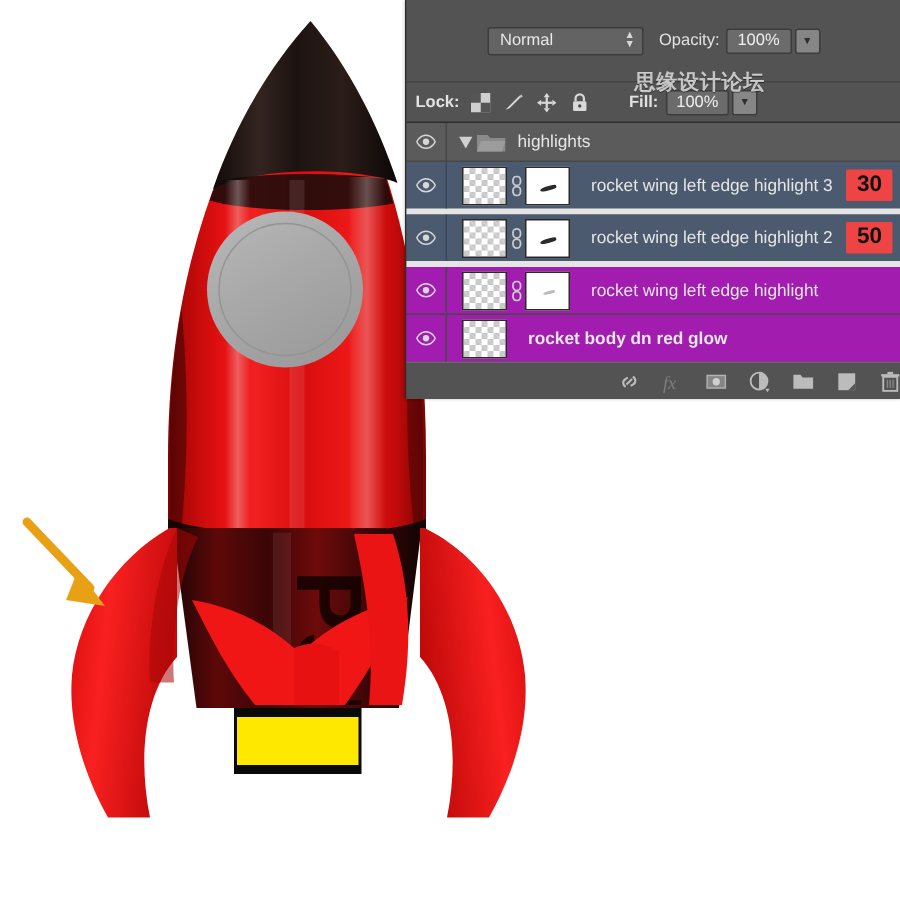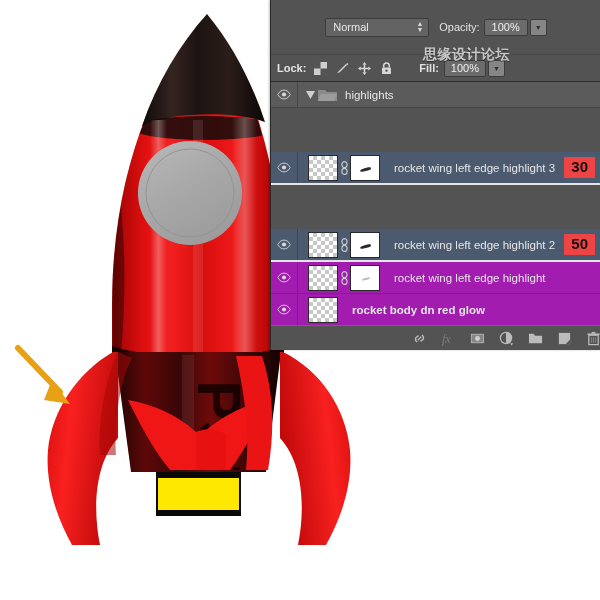--- a/index.html
+++ b/index.html
@@ -90,21 +90,21 @@
 
   
   .layer-row {
     display: flex; align-items: center;
     height: 31px;
     border-bottom: 1px solid #474747;
     background: #a21caf;
     position: relative;
   }
   .layer-row.group { height: 25px; background: #5b5b5b; }
-  .layer-row.selected { background: #4b5a6e; border-bottom: 2px solid #e5e5e5; margin-top: 44px; }
+  .layer-row.selected { background: #4b5a6e; border-bottom: 4px solid #e5e5e5; }
   .layer-row.last { border-bottom: none; font-weight: bold; }
 
   .eye-cell {
     width: 26px; min-width: 26px; height: 100%;
     display: flex; align-items: center; justify-content: center;
     border-right: 1px solid #474747;
   }
   .selected .eye-cell { border-right: 1px solid #3b4757; }
   .eye { width: 14px; height: 11px; display: block; }
 

